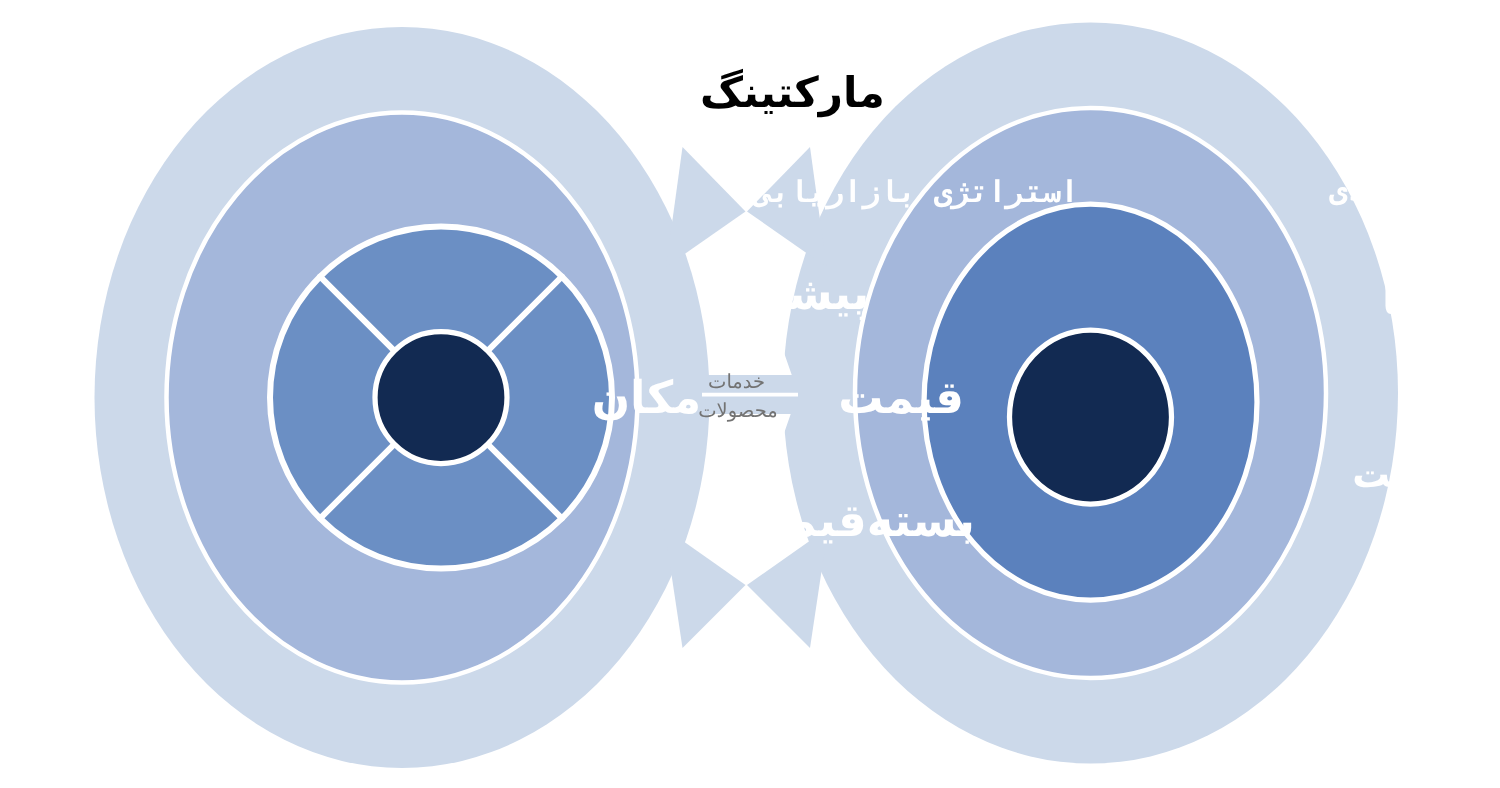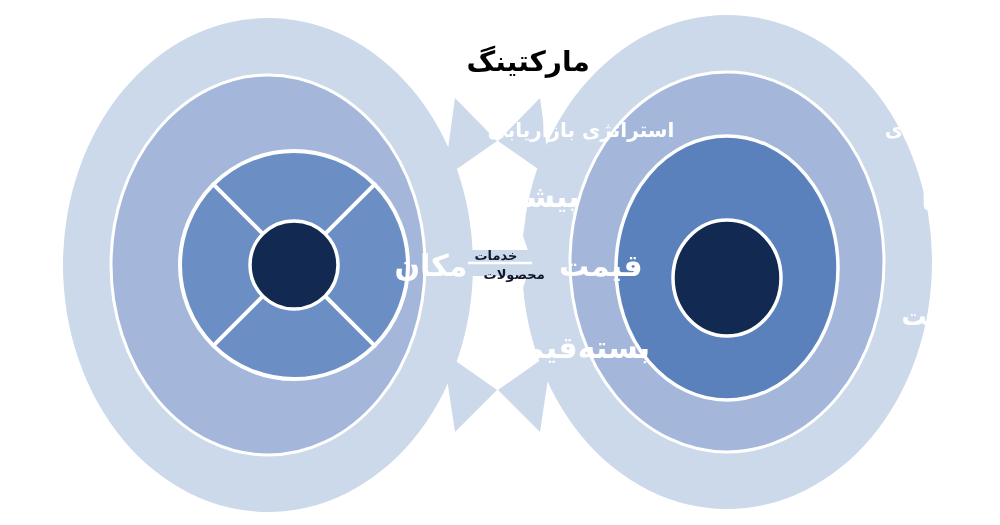--- a/index.html
+++ b/index.html
@@ -44,35 +44,36 @@
   .label-outer-title {
     color: #000000;
     font-weight: 700;
     font-size: 28px;
     letter-spacing: 0px;
   }
   .label-ring2 {
     color: #ffffff;
     font-weight: 700;
     font-size: 20px;
+    font-family: Liberation Mono, monospace;
   }
   .label-ring3 {
     color: #ffffff;
     font-weight: 700;
     font-size: 30px;
   }
   .label-core {
     color: #ffffff;
     font-weight: 700;
     font-size: 25px;
     margin-top: 40px;
   }
   .label-core-small {
-    color: #0f172a;
-    font-weight: 700;
+    color: #737373;
+    font-weight: 400;
     font-size: 13px;
     line-height: 1.25;
   }
 
   .centerer {
     transform: translate(50%, -50%);
   }
 </style>
 </head>
 <body>
@@ -143,21 +144,21 @@
   <div class="label label-ring3 centerer" style="left:257px; top:197px;">پیشبرد</div>
 
   <div class="label label-ring3 centerer" style="left:345px; top:266px;">قیمت</div>
 
   <div class="label label-ring3 centerer" style="left:244px; top:348px;">بسته‌قیمت</div>
 
   <div class="label label-ring3 centerer" style="left:186px; top:266px;">مکان</div>
 
   <div class="label label-core-small centerer" style="left:281px; top:256px;">خدمات</div>
 
-  <div class="label label-core-small centerer" style="left:281px; top:275px;">محصولات</div>
+  <div class="label label-core-small centerer" style="left:267px; top:275px;">محصولات</div>
 
 
   <div class="label label-ring2 centerer" style="left:690px; top:129px;">بندی</div>
 
   <div class="label label-ring3 centerer" style="left:690px; top:200px;">ارزش‌ها</div>
 
   <div class="label label-core centerer" style="left:690px; top:277px;">ماهیت</div>
 
 </div>
 

